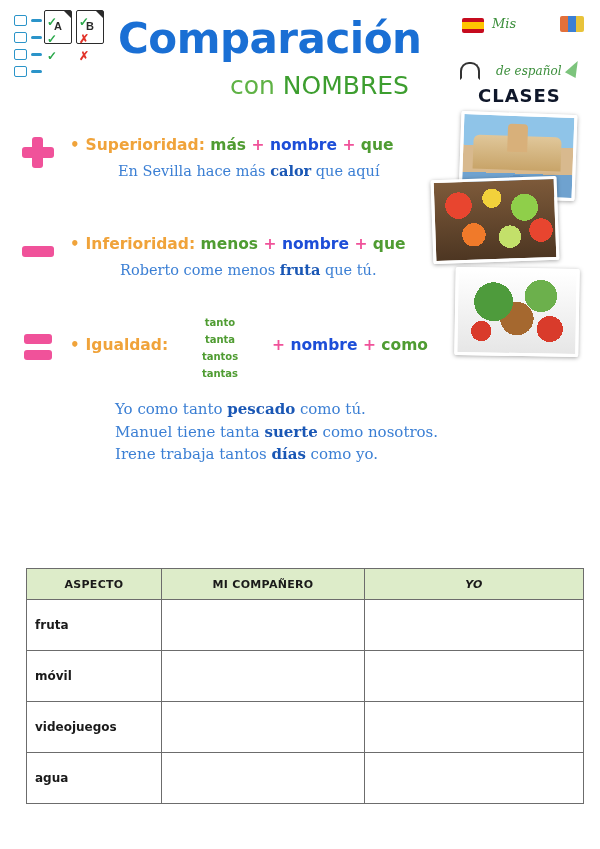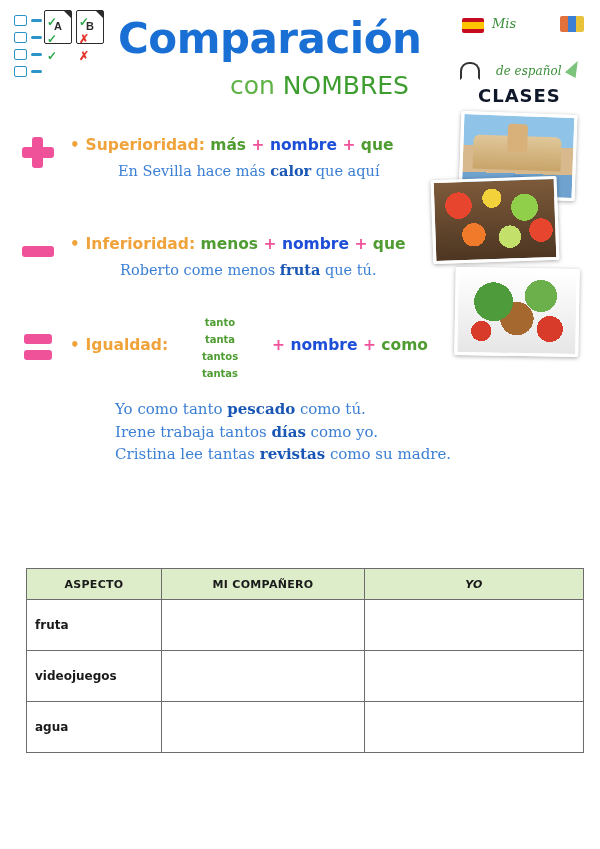--- a/index.html
+++ b/index.html
@@ -463,43 +463,48 @@
       <span class="plus-sign">+</span>
       <span class="kw-green">como</span>
     </div>
   </div>
 
   <div class="ex-list">
     <div>
       <span>Yo como tanto </span><b>pescado</b><span> como tú.</span>
     </div>
     <div>
+      <span>Manuel tiene tanta </span><b>suerte</b><span> como nosotros.</span>
+    </div>
+    <div>
       <span>Irene trabaja tantos </span><b>días</b><span> como yo.</span>
-    </div>
-    <div>
-      <span>Cristina lee tantas </span><b>revistas</b><span> como su madre.</span>
     </div>
   </div>
 
 
   <table class="tbl">
     <thead>
       <tr>
         <th class="col-a">ASPECTO</th>
         <th class="col-b">MI COMPAÑERO</th>
         <th class="col-c">YO</th>
       </tr>
     </thead>
     <tbody>
       <tr>
         <td>fruta</td>
         <td class="blank"></td>
         <td class="blank"></td>
       </tr>
       <tr>
+        <td>móvil</td>
+        <td class="blank"></td>
+        <td class="blank"></td>
+      </tr>
+      <tr>
         <td>videojuegos</td>
         <td class="blank"></td>
         <td class="blank"></td>
       </tr>
       <tr>
         <td>agua</td>
         <td class="blank"></td>
         <td class="blank"></td>
       </tr>
     </tbody>

